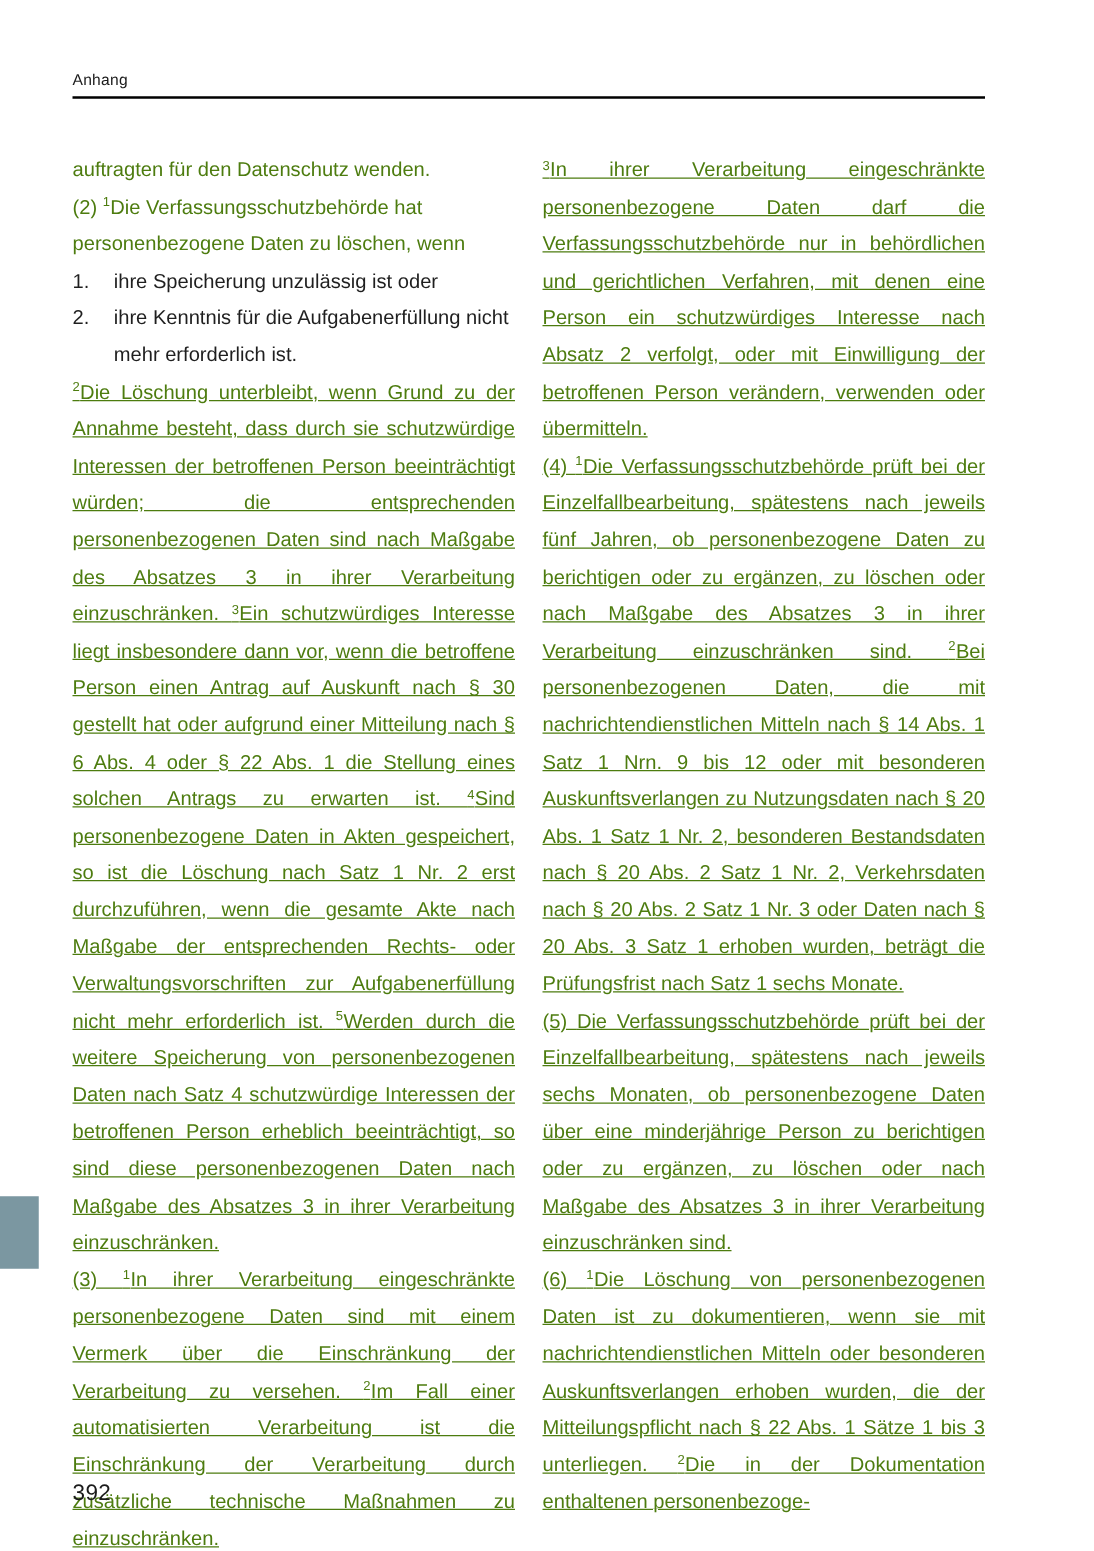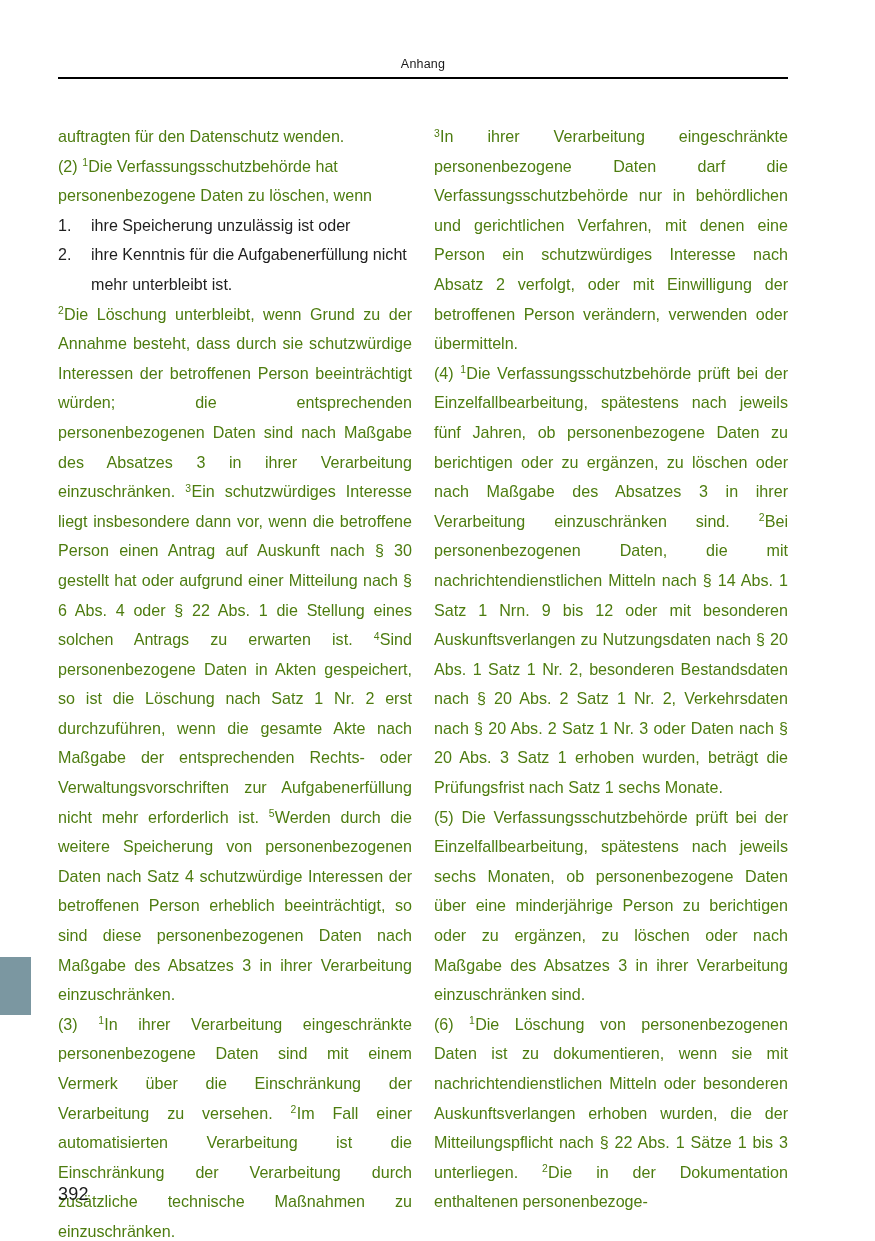--- a/index.html
+++ b/index.html
@@ -31,21 +31,20 @@
     height: 58px;
     background: #7b97a1;
   }
 
   
   .running-head {
     position: absolute;
     left: 58px;
     top: 56px;
     width: 730px;
-    text-align: center;
   }
   .running-head-title {
     font-size: 12.5px;
     line-height: 16px;
     letter-spacing: 0.2px;
     color: #1a1a1a;
     padding-bottom: 5px;
   }
   .head-rule {
     height: 1.6px;
@@ -72,20 +71,21 @@
     font-size: 16.1px;
     line-height: 29.6px;
     text-align: justify;
     text-justify: inter-word;
     hyphens: none;
     color: #4d7c0f;
   }
   
   .par.loose {
     text-align: justify;
+    text-decoration: underline;
   }
   .par.flush {
     text-align: left;
   }
 
   .numlist {
     margin: 0;
     padding: 0;
     list-style: none;
   }
@@ -147,21 +147,21 @@
         <span>(2) </span><sup class="sentnum">1</sup><span>Die Verfassungsschutzbehörde hat personenbezogene Daten zu löschen, wenn</span>
       </p>
 
       <ol class="numlist">
         <li>
           <span class="marker">1.</span>
           <span>ihre Speicherung unzulässig ist oder</span>
         </li>
         <li>
           <span class="marker">2.</span>
-          <span>ihre Kenntnis für die Aufgabenerfüllung nicht mehr unterbleibt ist.</span>
+          <span>ihre Kenntnis für die Aufgabenerfüllung nicht mehr erforderlich ist.</span>
         </li>
       </ol>
 
       <p class="par loose">
         <sup class="sentnum">2</sup><span>Die Löschung unterbleibt, wenn Grund zu der Annahme besteht, dass durch sie schutzwürdige Interessen der betroffenen Person beeinträchtigt würden; die entsprechenden personenbezogenen Daten sind nach Maßgabe des Absatzes 3 in ihrer Verarbeitung einzuschränken. </span><sup class="sentnum">3</sup><span>Ein schutzwürdiges Interesse liegt insbesondere dann vor, wenn die betroffene Person einen Antrag auf Auskunft nach § 30 gestellt hat oder aufgrund einer Mitteilung nach § 6 Abs. 4 oder § 22 Abs. 1 die Stellung eines solchen Antrags zu erwarten ist. </span><sup class="sentnum">4</sup><span>Sind personenbezogene Daten in Akten gespeichert, so ist die Löschung nach Satz 1 Nr. 2 erst durchzuführen, wenn die gesamte Akte nach Maßgabe der entsprechenden Rechts- oder Verwaltungsvorschriften zur Aufgabenerfüllung nicht mehr erforderlich ist. </span><sup class="sentnum">5</sup><span>Werden durch die weitere Speicherung von personenbezogenen Daten nach Satz 4 schutzwürdige Interessen der betroffenen Person erheblich beeinträchtigt, so sind diese personenbezogenen Daten nach Maßgabe des Absatzes 3 in ihrer Verarbeitung einzuschränken.</span>
       </p>
 
       <p class="par loose">
         <span>(3) </span><sup class="sentnum">1</sup><span>In ihrer Verarbeitung eingeschränkte personenbezogene Daten sind mit einem Vermerk über die Einschränkung der Verarbeitung zu versehen. </span><sup class="sentnum">2</sup><span>Im Fall einer automatisierten Verarbeitung ist die Einschränkung der Verarbeitung durch zusätzliche technische Maßnahmen zu einzuschränken.</span>
       </p>

